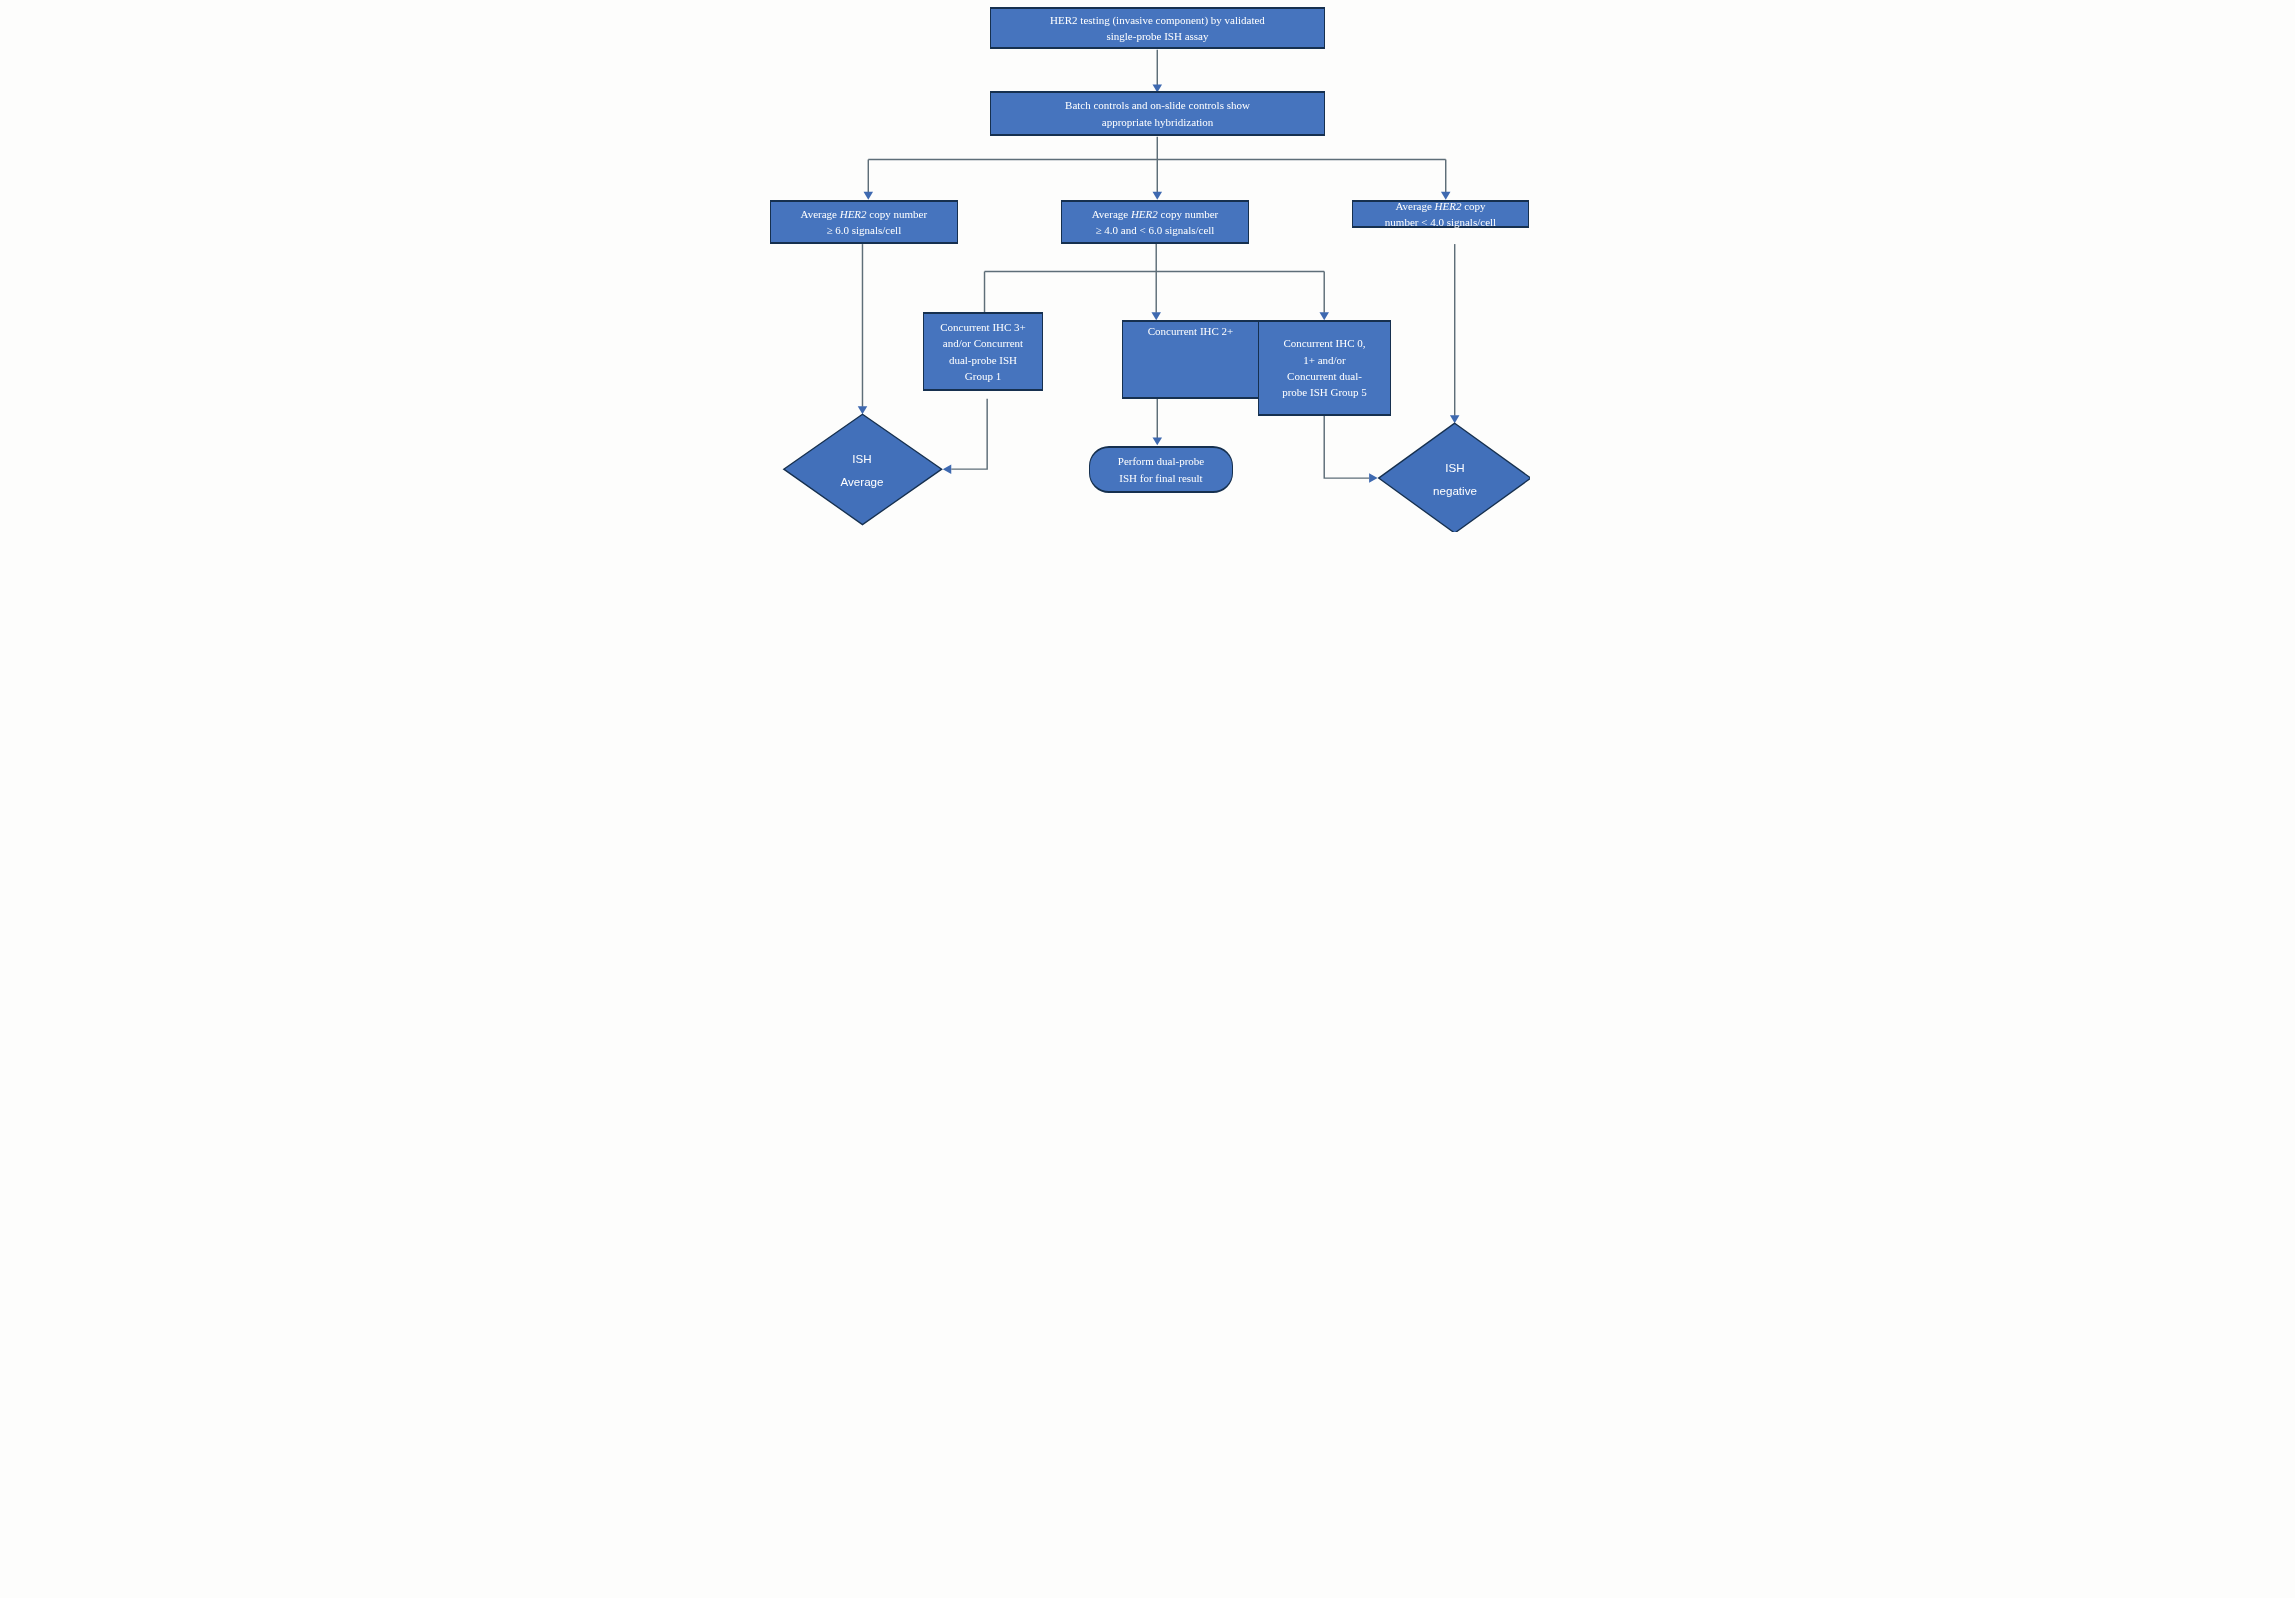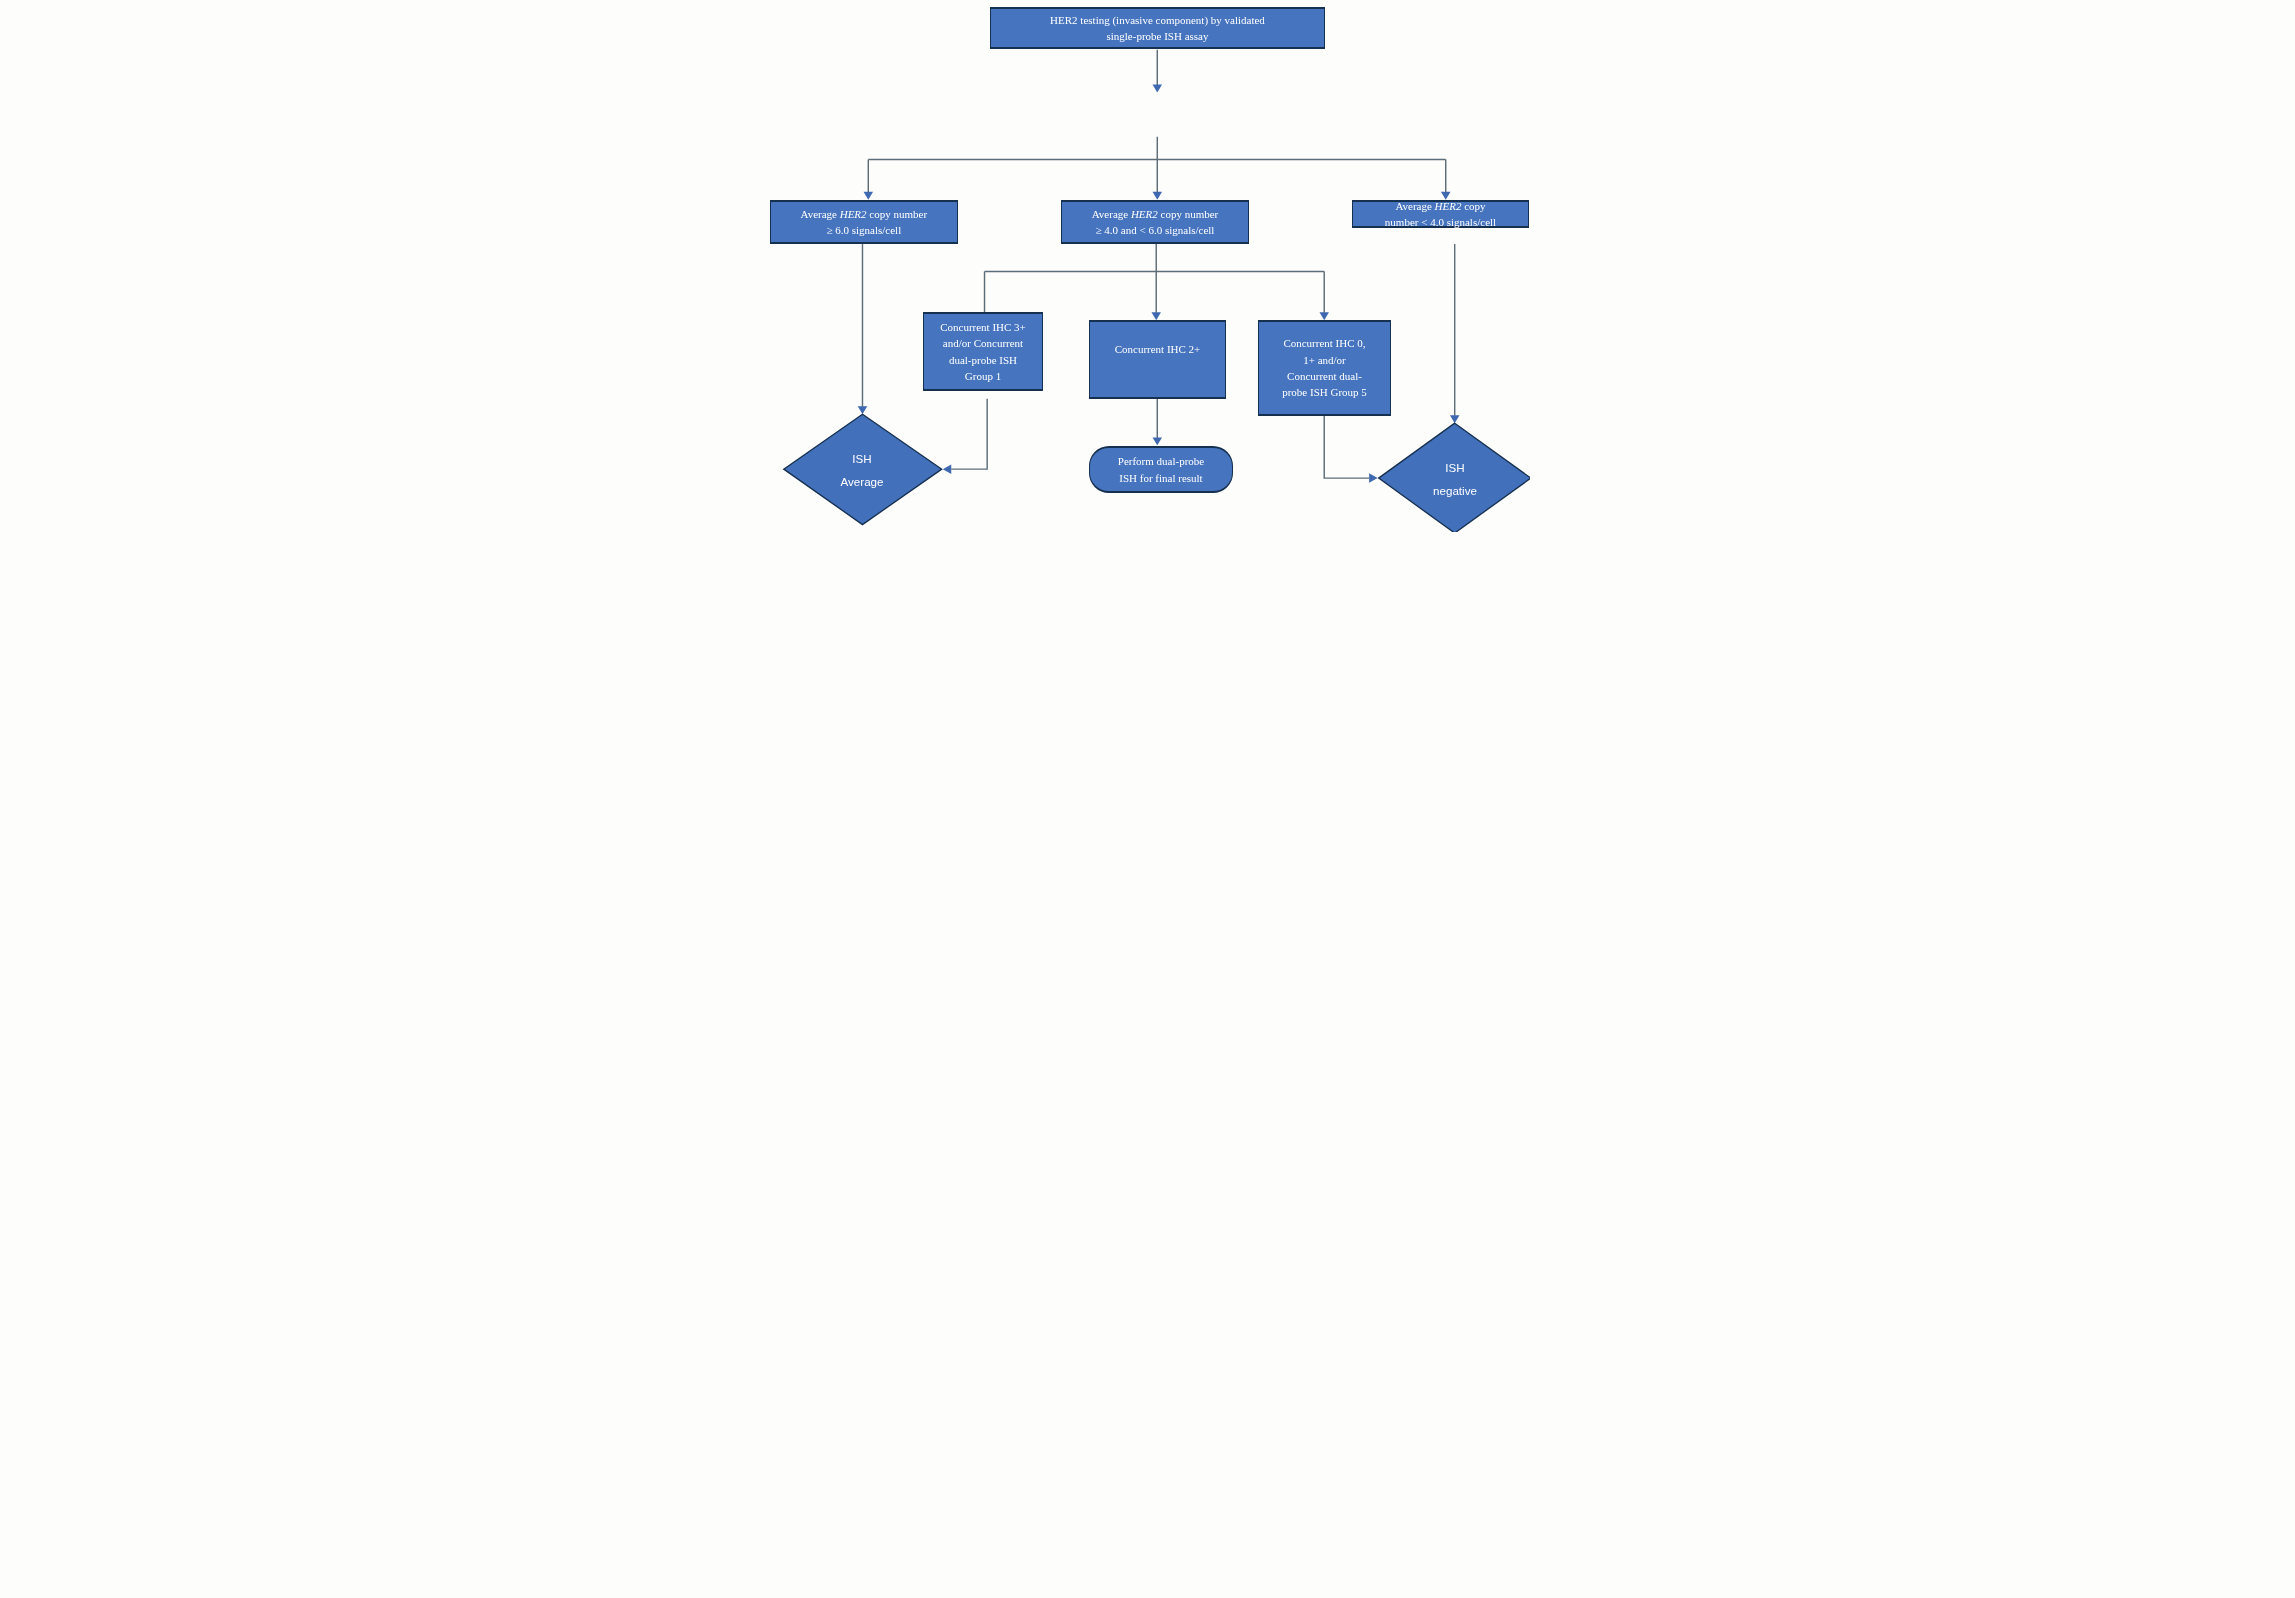--- a/index.html
+++ b/index.html
@@ -13,21 +13,21 @@
   }
   .wires{position:absolute;left:0;top:0;width:765px;height:532px;}
   .node{
     position:absolute;box-sizing:border-box;
     background:var(--box_fill);
     border:1.6px solid var(--box_border);border-top-width:2.1px;border-bottom-width:2.1px;
     color:var(--text);
     display:flex;align-items:center;justify-content:center;
     text-align:center;font-size:11px;line-height:16.4px;padding:2.1px 5.3px;font-family:Liberation Serif, serif;
   }
-  .node.top-align{align-items:flex-start;padding-top:19px;}
+  .node.top-align{align-items:flex-start;padding-top:1px;margin-left:33px;}
   .dlabel{
     position:absolute;display:flex;align-items:center;justify-content:center;
     text-align:center;color:var(--text);font-size:11.6px;line-height:23px;
     pointer-events:none;
   }
   svg line,svg polyline{stroke:var(--connector);stroke-width:2.75;fill:none;}
   svg polygon.arrow{fill:var(--arrowhead);stroke:none;}
   svg polygon.diamond{fill:var(--diamond_fill);stroke:var(--diamond_border);stroke-width:2.5;}
 </style>
 </head>
@@ -74,20 +74,23 @@
     <polygon class="arrow" points="1159,905 1143,896 1143,914"></polygon>
 
     <polygon class="diamond" points="184,784 334,888 184,993 35,888"></polygon>
     <polygon class="diamond" points="1305,801 1449,905 1305,1009 1161,905"></polygon>
   </svg>
 
   <div class="node" style="left:225px;top:7.4px;width:335px;height:42px;">
       <div><span>HER2 testing (invasive component) by validated</span><br><span>single-probe ISH assay</span></div>
     </div>
 
+  <div class="node" style="left:225px;top:91px;width:335px;height:45px;">
+      <div><span>Batch controls and on-slide controls show</span><br><span>appropriate hybridization</span></div>
+    </div>
 
   <div class="node" style="left:4.8px;top:200px;width:188px;height:44px;">
       <div><span>Average </span><span style="font-style: italic;">HER2</span><span> copy number</span><br><span>≥ 6.0 signals/cell</span></div>
     </div>
 
   <div class="node" style="left:296px;top:200px;width:188px;height:44px;">
       <div><span>Average </span><span style="font-style: italic;">HER2</span><span> copy number</span><br><span>≥ 4.0 and &lt; 6.0 signals/cell</span></div>
     </div>
 
   <div class="node" style="left:587px;top:200px;width:177px;height:28px;">

